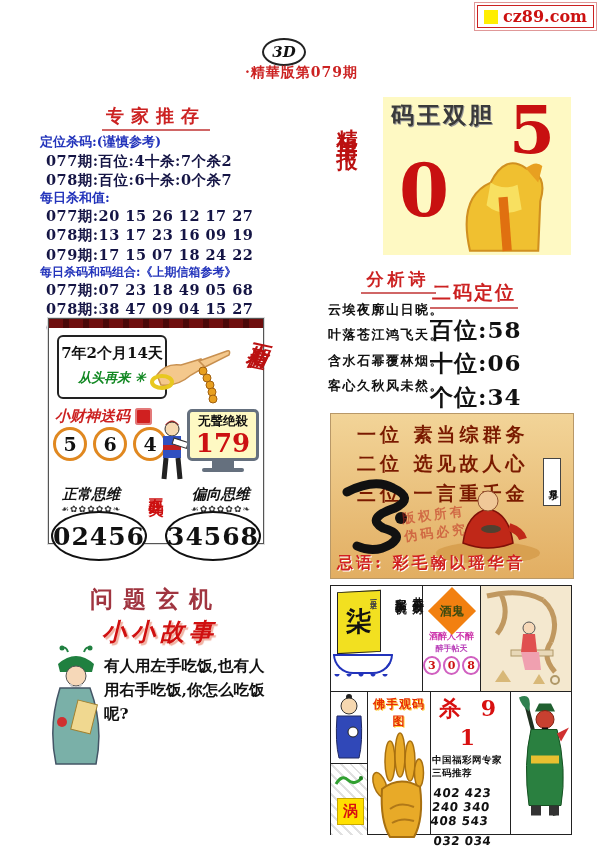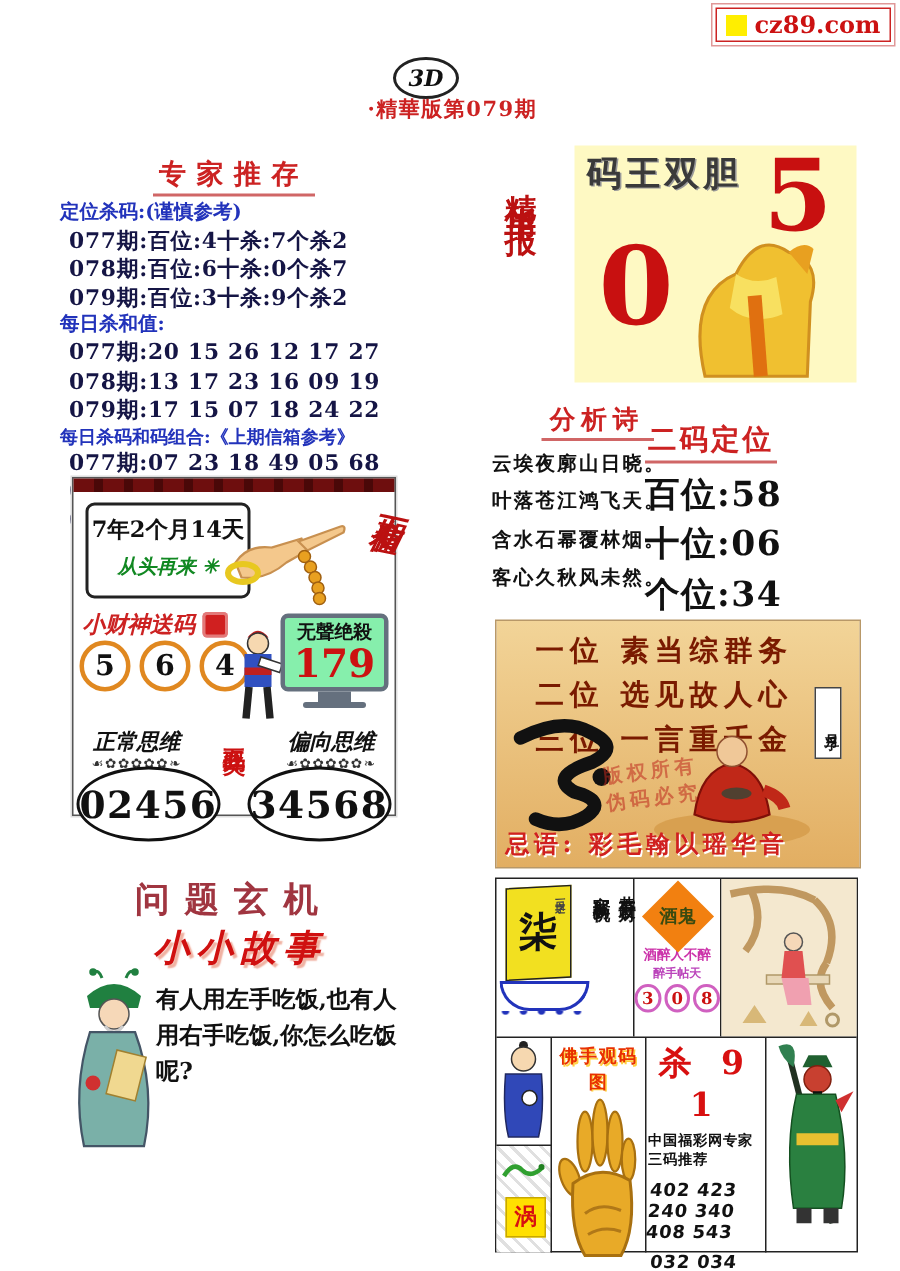--- a/index.html
+++ b/index.html
@@ -31,21 +31,21 @@
   .script-line{color:#118822;font-weight:bold;font-style:italic;font-size:13px;margin-top:6px;}
   .callig{right:0px;top:8px;height:140px;writing-mode:vertical-rl;color:#bb1111;font-weight:bold;font-size:20px;
           letter-spacing:2px;transform:rotate(12deg);font-style:italic;}
   .gift-row{left:6px;top:88px;display:flex;align-items:center;gap:5px;}
   .gift-label{color:#cc2222;font-weight:bold;font-style:italic;font-size:15px;}
   .stamp{width:17px;height:17px;background:#d02020;border-radius:3px;box-shadow:inset 0 0 0 2px rgba(255,255,255,.4);}
   .digit-circles{left:4px;top:108px;display:flex;gap:6px;}
   .digit-circle{width:28px;height:28px;border:3px solid #e08820;border-radius:50%;background:#fff;
                 display:flex;align-items:center;justify-content:center;font-weight:bold;font-size:19px;}
   .monitor{left:138px;top:90px;width:72px;}
-  .monitor-frame{border:3px solid #65707e;border-radius:5px;background:#86efac;text-align:center;padding:1px 0 2px 0;}
+  .monitor-frame{border:3px solid #65707e;border-radius:5px;background:#fef9c3;text-align:center;padding:1px 0 2px 0;}
   .monitor-label{display:block;font-weight:bold;font-size:12.5px;color:#111;}
   .monitor-num{display:block;color:#cc1111;font-weight:bold;font-size:26px;line-height:1;}
   .monitor-neck{width:22px;height:7px;background:#65707e;margin:0 auto;}
   .monitor-base{width:42px;height:4px;background:#65707e;margin:0 auto;border-radius:2px;}
   .think-label{font-weight:bold;font-style:italic;font-size:14.5px;}
   .ornament{font-size:9px;color:#333;letter-spacing:1px;}
   .five-ma{left:97px;top:168px;writing-mode:vertical-rl;color:#cc1111;font-weight:bold;font-size:15px;letter-spacing:1px;}
   .num-oval{width:92px;height:46px;border:2px solid #111;border-radius:50%;display:flex;align-items:center;
             justify-content:center;font-weight:bold;font-size:25px;letter-spacing:1px;background:#fff;}
 
@@ -138,21 +138,20 @@
   <div class="abs logo">
     <span>3D</span>
   </div>
   <div class="abs edition">·精華版第079期</div>
 
   <div class="abs expert">
     <div class="expert-title">专家推存</div>
     <div class="expert-label">定位杀码:(谨慎参考)</div>
     <div class="expert-row">077期:百位:4十杀:7个杀2</div>
     <div class="expert-row">078期:百位:6十杀:0个杀7</div>
-    <div class="expert-row">079期:百位:3十杀:9个杀2</div>
     <div class="expert-label">每日杀和值:</div>
     <div class="expert-row">077期:20 15 26 12 17 27</div>
     <div class="expert-row">078期:13 17 23 16 09 19</div>
     <div class="expert-row">079期:17 15 07 18 24 22</div>
     <div class="expert-label" style="font-size:12px;">每日杀码和码组合:《上期信箱参考》</div>
     <div class="expert-row">077期:07 23 18 49 05 68</div>
     <div class="expert-row">078期:38 47 09 04 15 27</div>
     <div class="expert-row">079期:05 29 47 06 08 19</div>
   </div>
 

